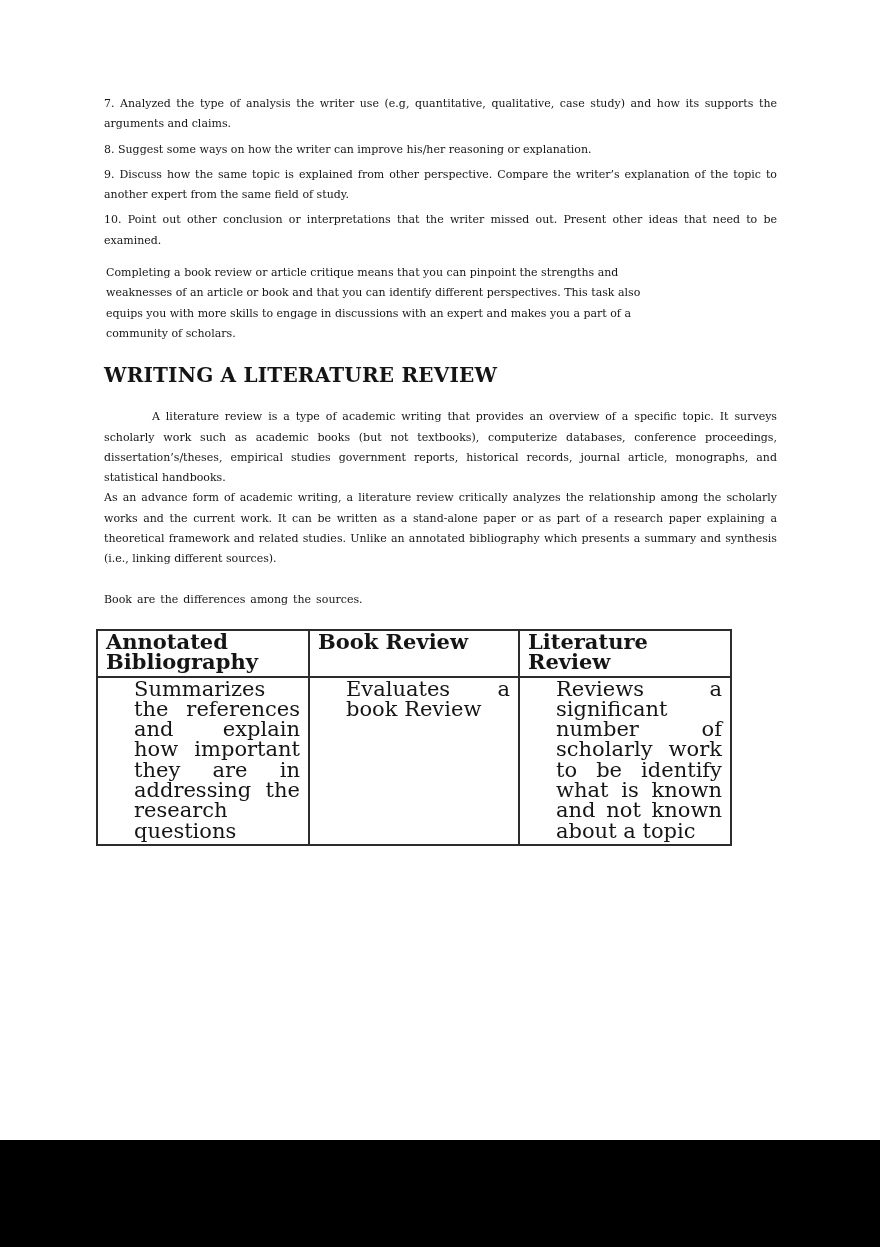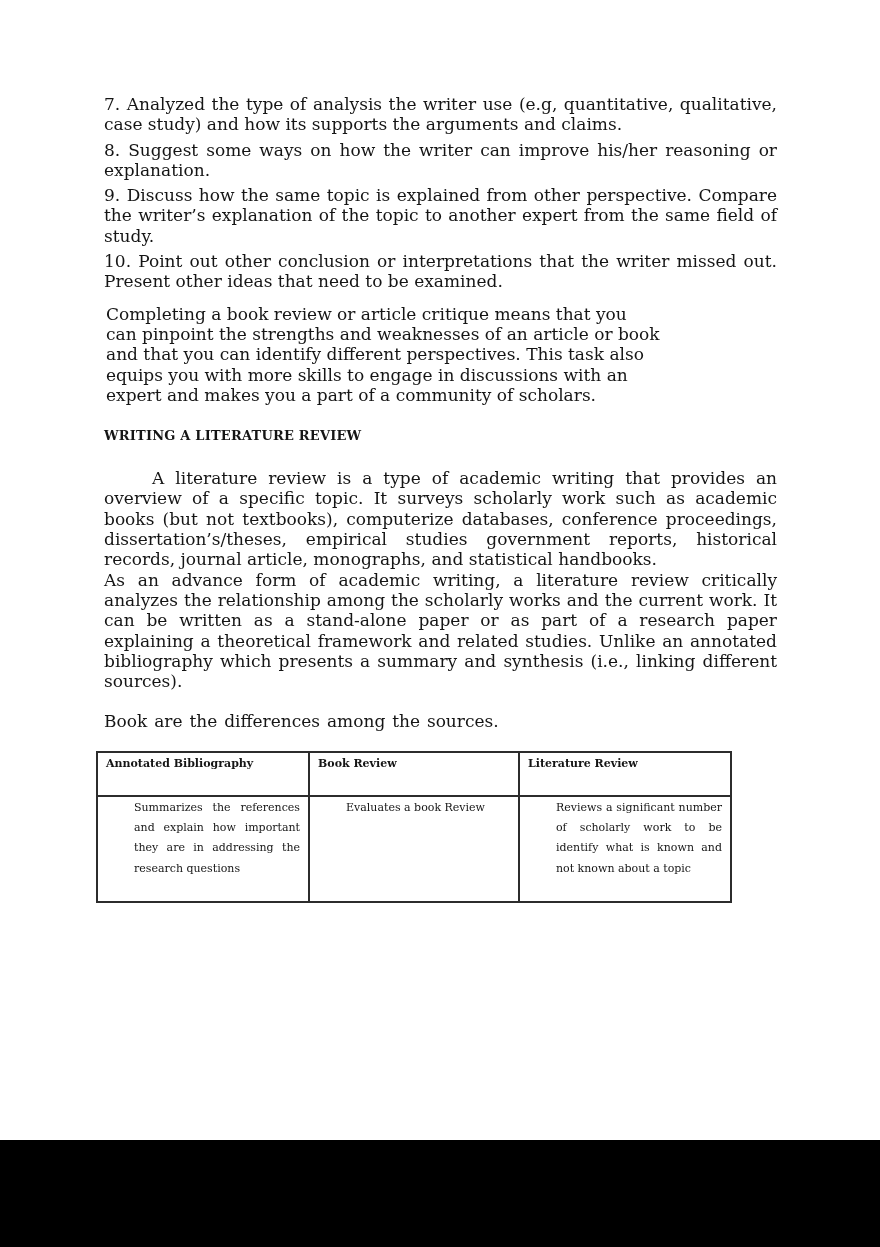--- a/index.html
+++ b/index.html
@@ -17,39 +17,39 @@
     color: #151515;
   }
   .content {
     position: absolute;
     top: 94px;
     left: 104px;
     width: 673px;
   }
   p {
     margin: 0;
-    font-size: 17px;
+    font-size: 11px;
     line-height: 20.3px;
   }
   .justify {
     text-align: justify;
     text-justify: inter-word;
   }
   .list-item {
     margin-bottom: 5px;
   }
   .closing-para {
     max-width: 556px;
     text-align: left;
     margin-top: 12px;
     padding-left: 2px;
   }
   .section-heading {
     margin: 21px 0 22px 0;
-    font-size: 13px;
+    font-size: 20px;
     font-weight: bold;
     letter-spacing: 0.2px;
     line-height: 20px;
   }
   .para-indent {
     text-indent: 48px;
   }
   .para-below {
     margin-top: 20px;
     margin-bottom: 19px;
@@ -57,21 +57,21 @@
   }
   table.diff-table {
     border-collapse: collapse;
     table-layout: fixed;
     width: 634px;
     margin-left: -8px;
   }
   .diff-table th, .diff-table td {
     border: 2px solid #2c2c2c;
     vertical-align: top;
-    font-size: 11px;
+    font-size: 21px;
     line-height: 20.3px;
     padding: 1px 8px 3px 8px;
   }
   .diff-table th {
     text-align: left;
     font-weight: bold;
     height: 38px;
   }
   .diff-table td {
     text-align: justify;

